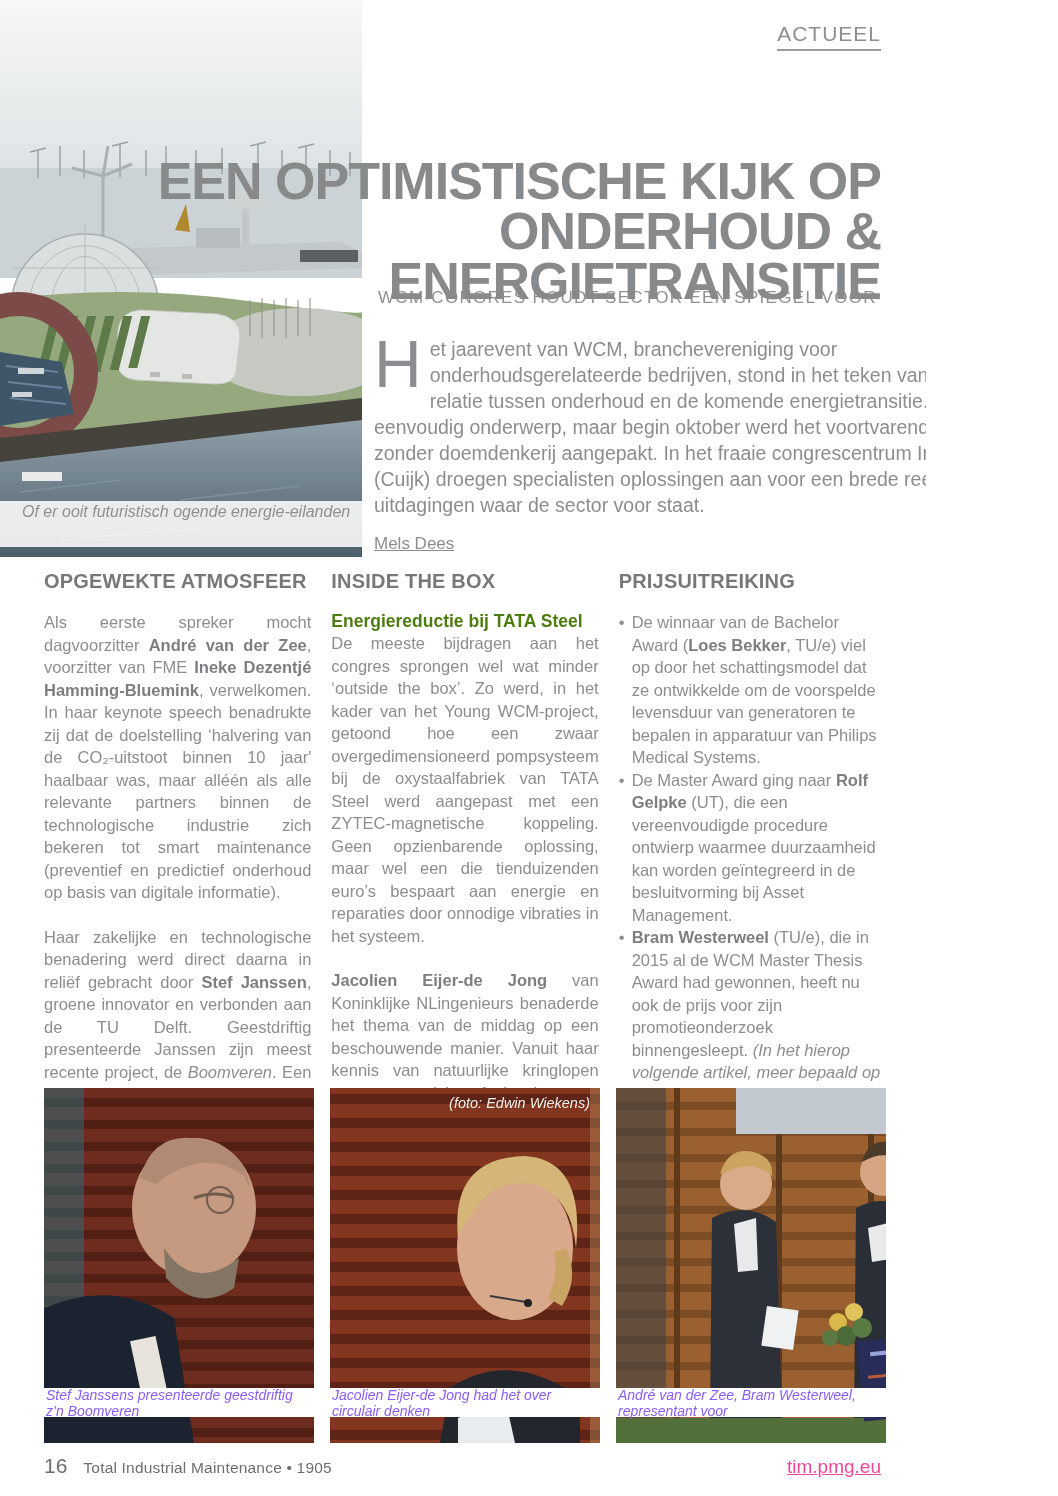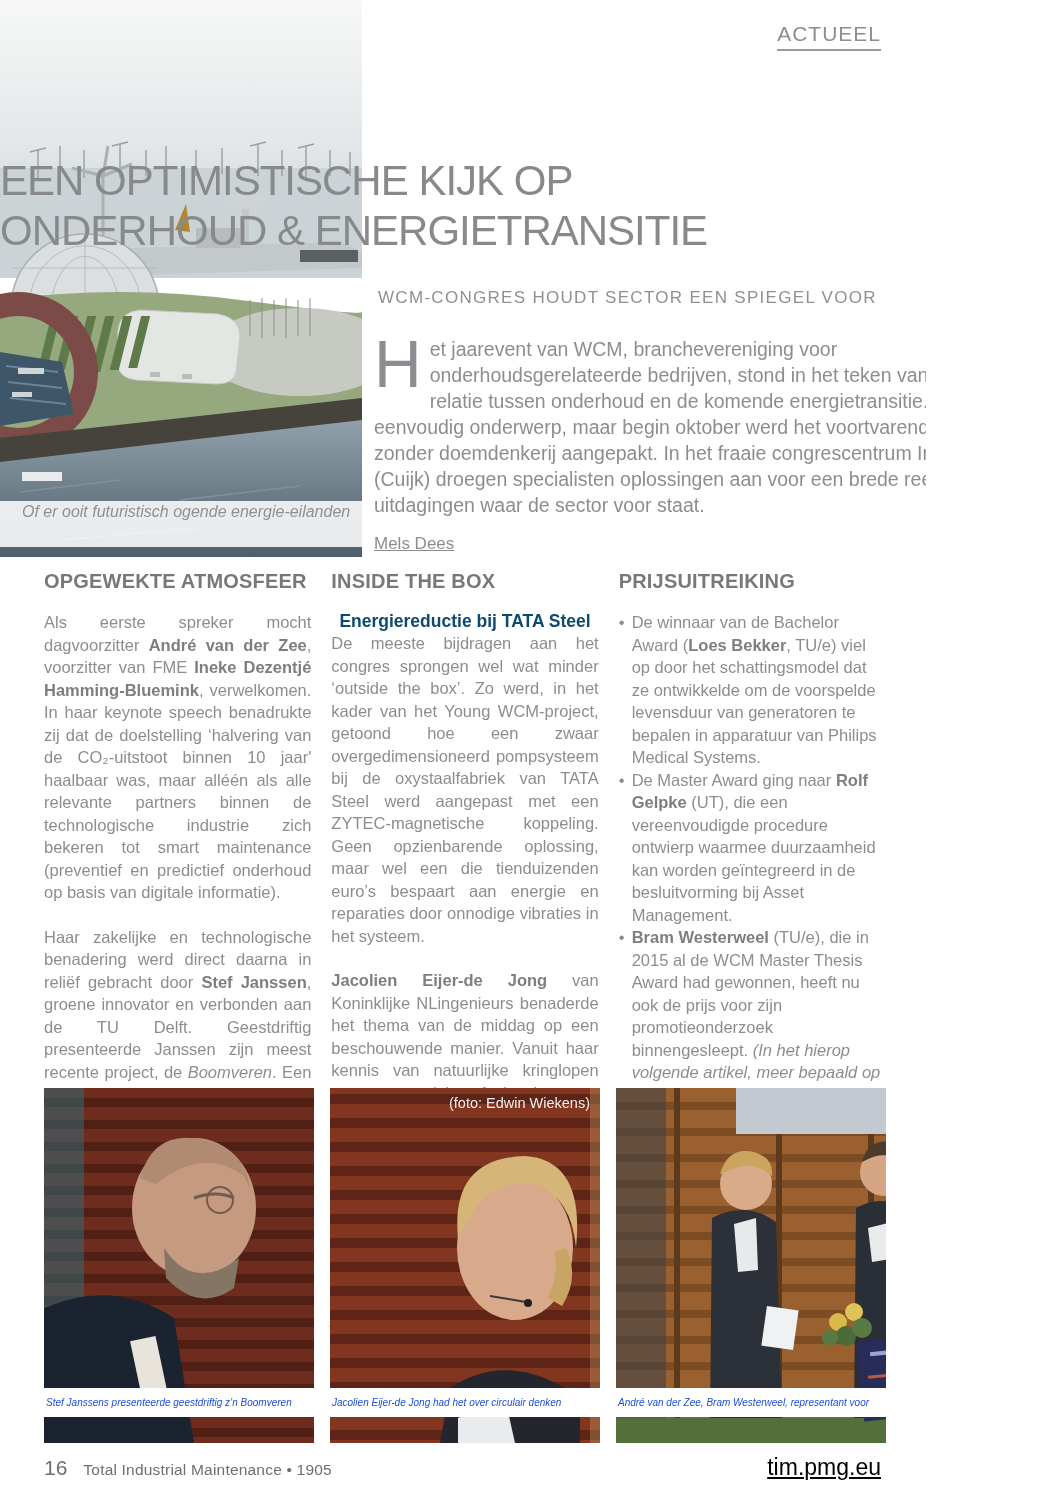--- a/index.html
+++ b/index.html
@@ -13,63 +13,63 @@
   
   #hero{position:absolute;left:0;top:0;width:362px;height:557px;overflow:hidden;}
   #hero svg{display:block;}
   #hero-caption{position:absolute;left:0;top:501px;width:362px;height:46px;
                 background:rgba(253,253,253,.88);display:flex;flex-direction:column;
                 padding-left:16px;box-sizing:border-box;}
   #hero-caption div{font-style:italic;color:#8f9093;font-size:16px;line-height:21px;}
   #hero-caption div:last-child{padding-left:6px;}
 
   
-  #title{position:absolute;left:0;right:45px;top:156px;text-align:left;z-index:3;
-         color:#88898b;font-weight:400;font-size:42px;line-height:50px;letter-spacing:-1px;}
+  #title{position:absolute;left:0;right:45px;top:156px;text-align:right;z-index:3;
+         color:#88898b;font-weight:700;font-size:52px;line-height:50px;letter-spacing:-1px;}
   #subtitle{position:absolute;left:378px;top:288px;color:#8f9093;font-size:17px;
             letter-spacing:1.3px;}
 
   
   #intro-wrap{position:absolute;left:374px;top:336px;width:639px;color:#8c8d90;}
   #intro{font-size:19.5px;line-height:26px;}
   #dropcap{float:left;font-size:66px;line-height:52px;padding:2px 8px 0 0;color:#8c8d90;}
   #author{display:inline-block;margin-top:16px;font-size:17px;color:#8c8d90;
           text-decoration:underline;}
 
   
   #cols{position:absolute;left:44px;right:40px;top:570px;display:grid;
         grid-template-columns:1fr 1fr 1fr;column-gap:20px;}
   .col h2{margin:0 0 18px 0;font-size:20px;color:#77787a;letter-spacing:.2px;}
-  .col h3{margin:0;font-size:17.5px;color:#0c4a6e;text-align:center;}
+  .col h3{margin:0;font-size:17.5px;color:#4d7c0f;}
   .col p{margin:0 0 22px 0;font-size:16.5px;line-height:22.5px;color:#8c8d90;
          text-align:justify;}
   .col ul{margin:0;padding:0;list-style:none;}
   .col li{position:relative;padding-left:13px;font-size:16.5px;line-height:22.5px;
           color:#8c8d90;}
   .col li::before{content:"\2022";position:absolute;left:0;top:0;color:#8c8d90;}
   .run-b{font-weight:700;color:#7d7e81;}
   .run-i{font-style:italic;}
 
   
   #photos{position:absolute;left:44px;right:40px;top:1088px;display:grid;
           grid-template-columns:1fr 1fr 1fr;column-gap:16px;}
   .photo{position:relative;height:355px;overflow:hidden;}
   .photo svg{display:block;}
   .photo-caption{position:absolute;left:0;right:0;top:300px;height:29px;background:#fff;
-                 display:flex;align-items:center;font-style:italic;font-size:10px;
-                 color:#1d4ed8;padding-left:2px;}
-  .photo-credit{position:absolute;top:7px;right:10px;font-size:14.5px;
+                 display:flex;align-items:center;font-style:italic;font-size:14px;
+                 color:#8b5cf6;padding-left:2px;}
+  .photo-credit{position:absolute;top:7px;right:10px;font-style:italic;font-size:14.5px;
                 color:rgba(255,255,255,.92);}
 
   
   #footer{position:absolute;left:44px;right:45px;top:1454px;display:flex;
           align-items:baseline;}
   #page-number{font-size:21px;color:#6e6e70;margin-right:16px;}
   #magazine-name{font-size:15.5px;color:#6e6e70;letter-spacing:.2px;}
-  #website{margin-left:auto;font-size:23px;color:#000000;text-decoration:underline;text-align:right;}
+  #website{margin-left:auto;font-size:19px;color:#ec4899;text-decoration:underline;text-align:right;}
 </style>
 </head>
 <body>
 
 <div id="page">
 
   <div id="actueel">ACTUEEL</div>
 
   <div id="hero">
     <svg width="362" height="557" viewBox="0 0 362 557">

